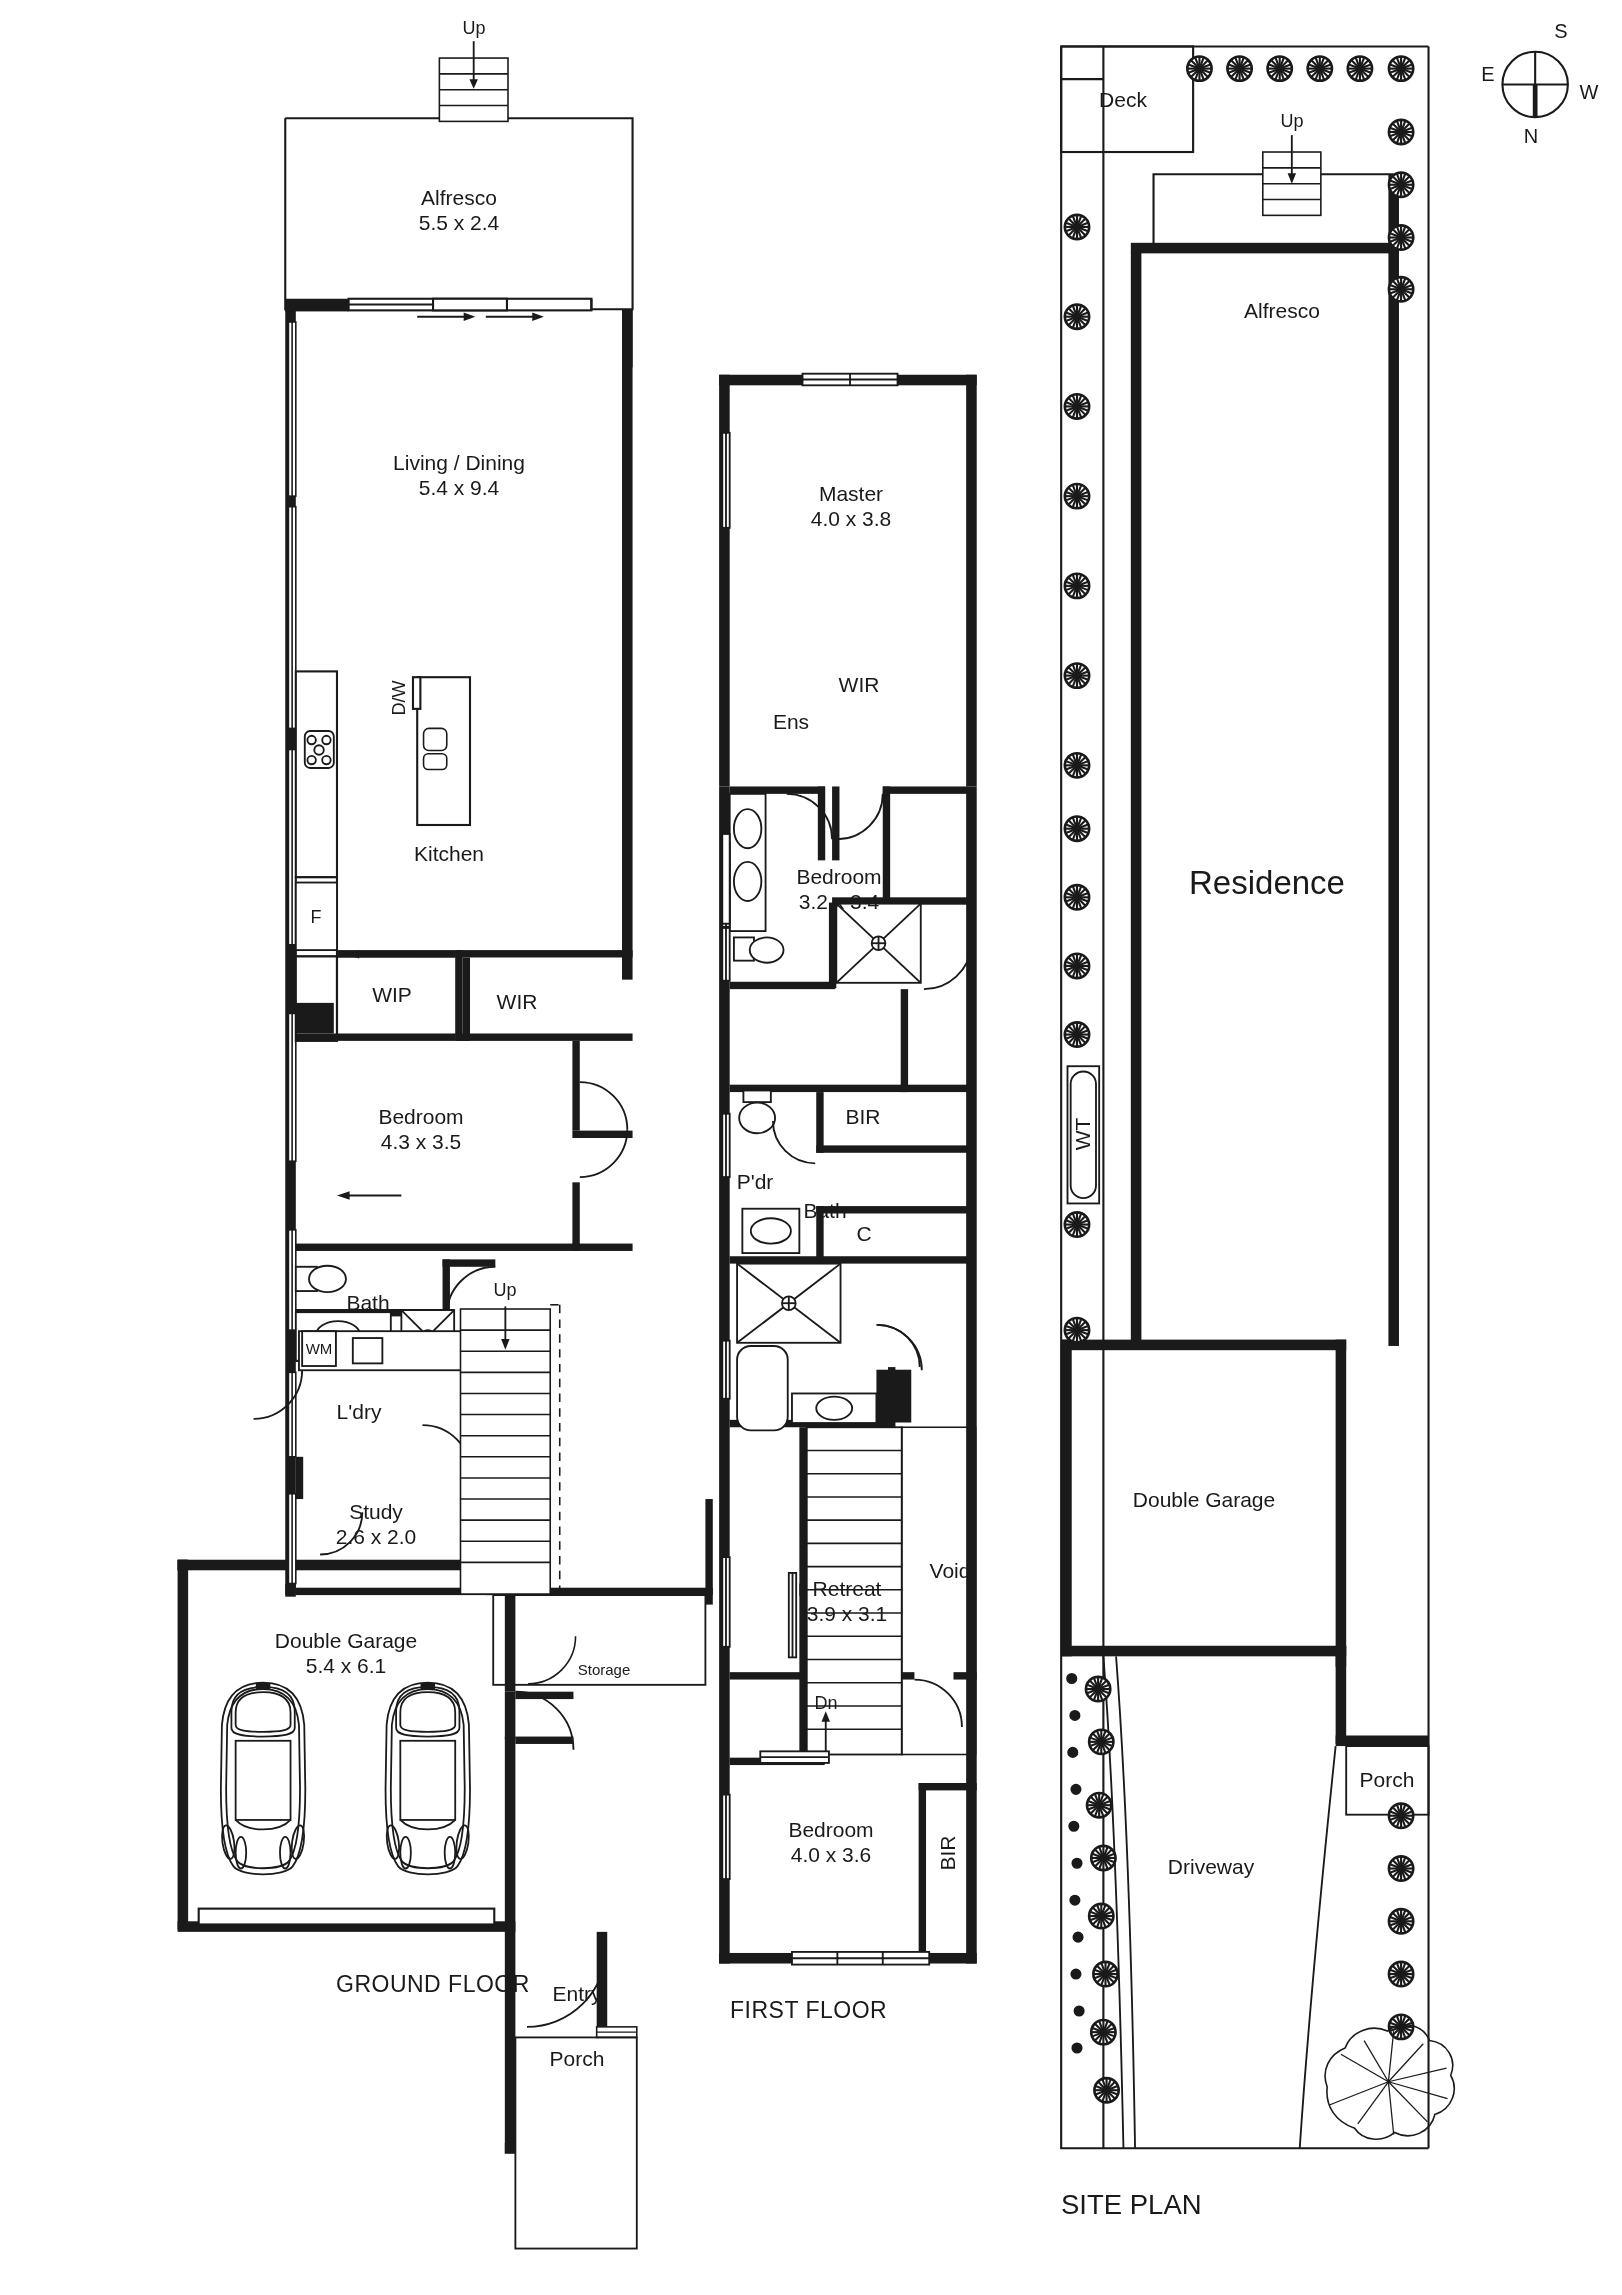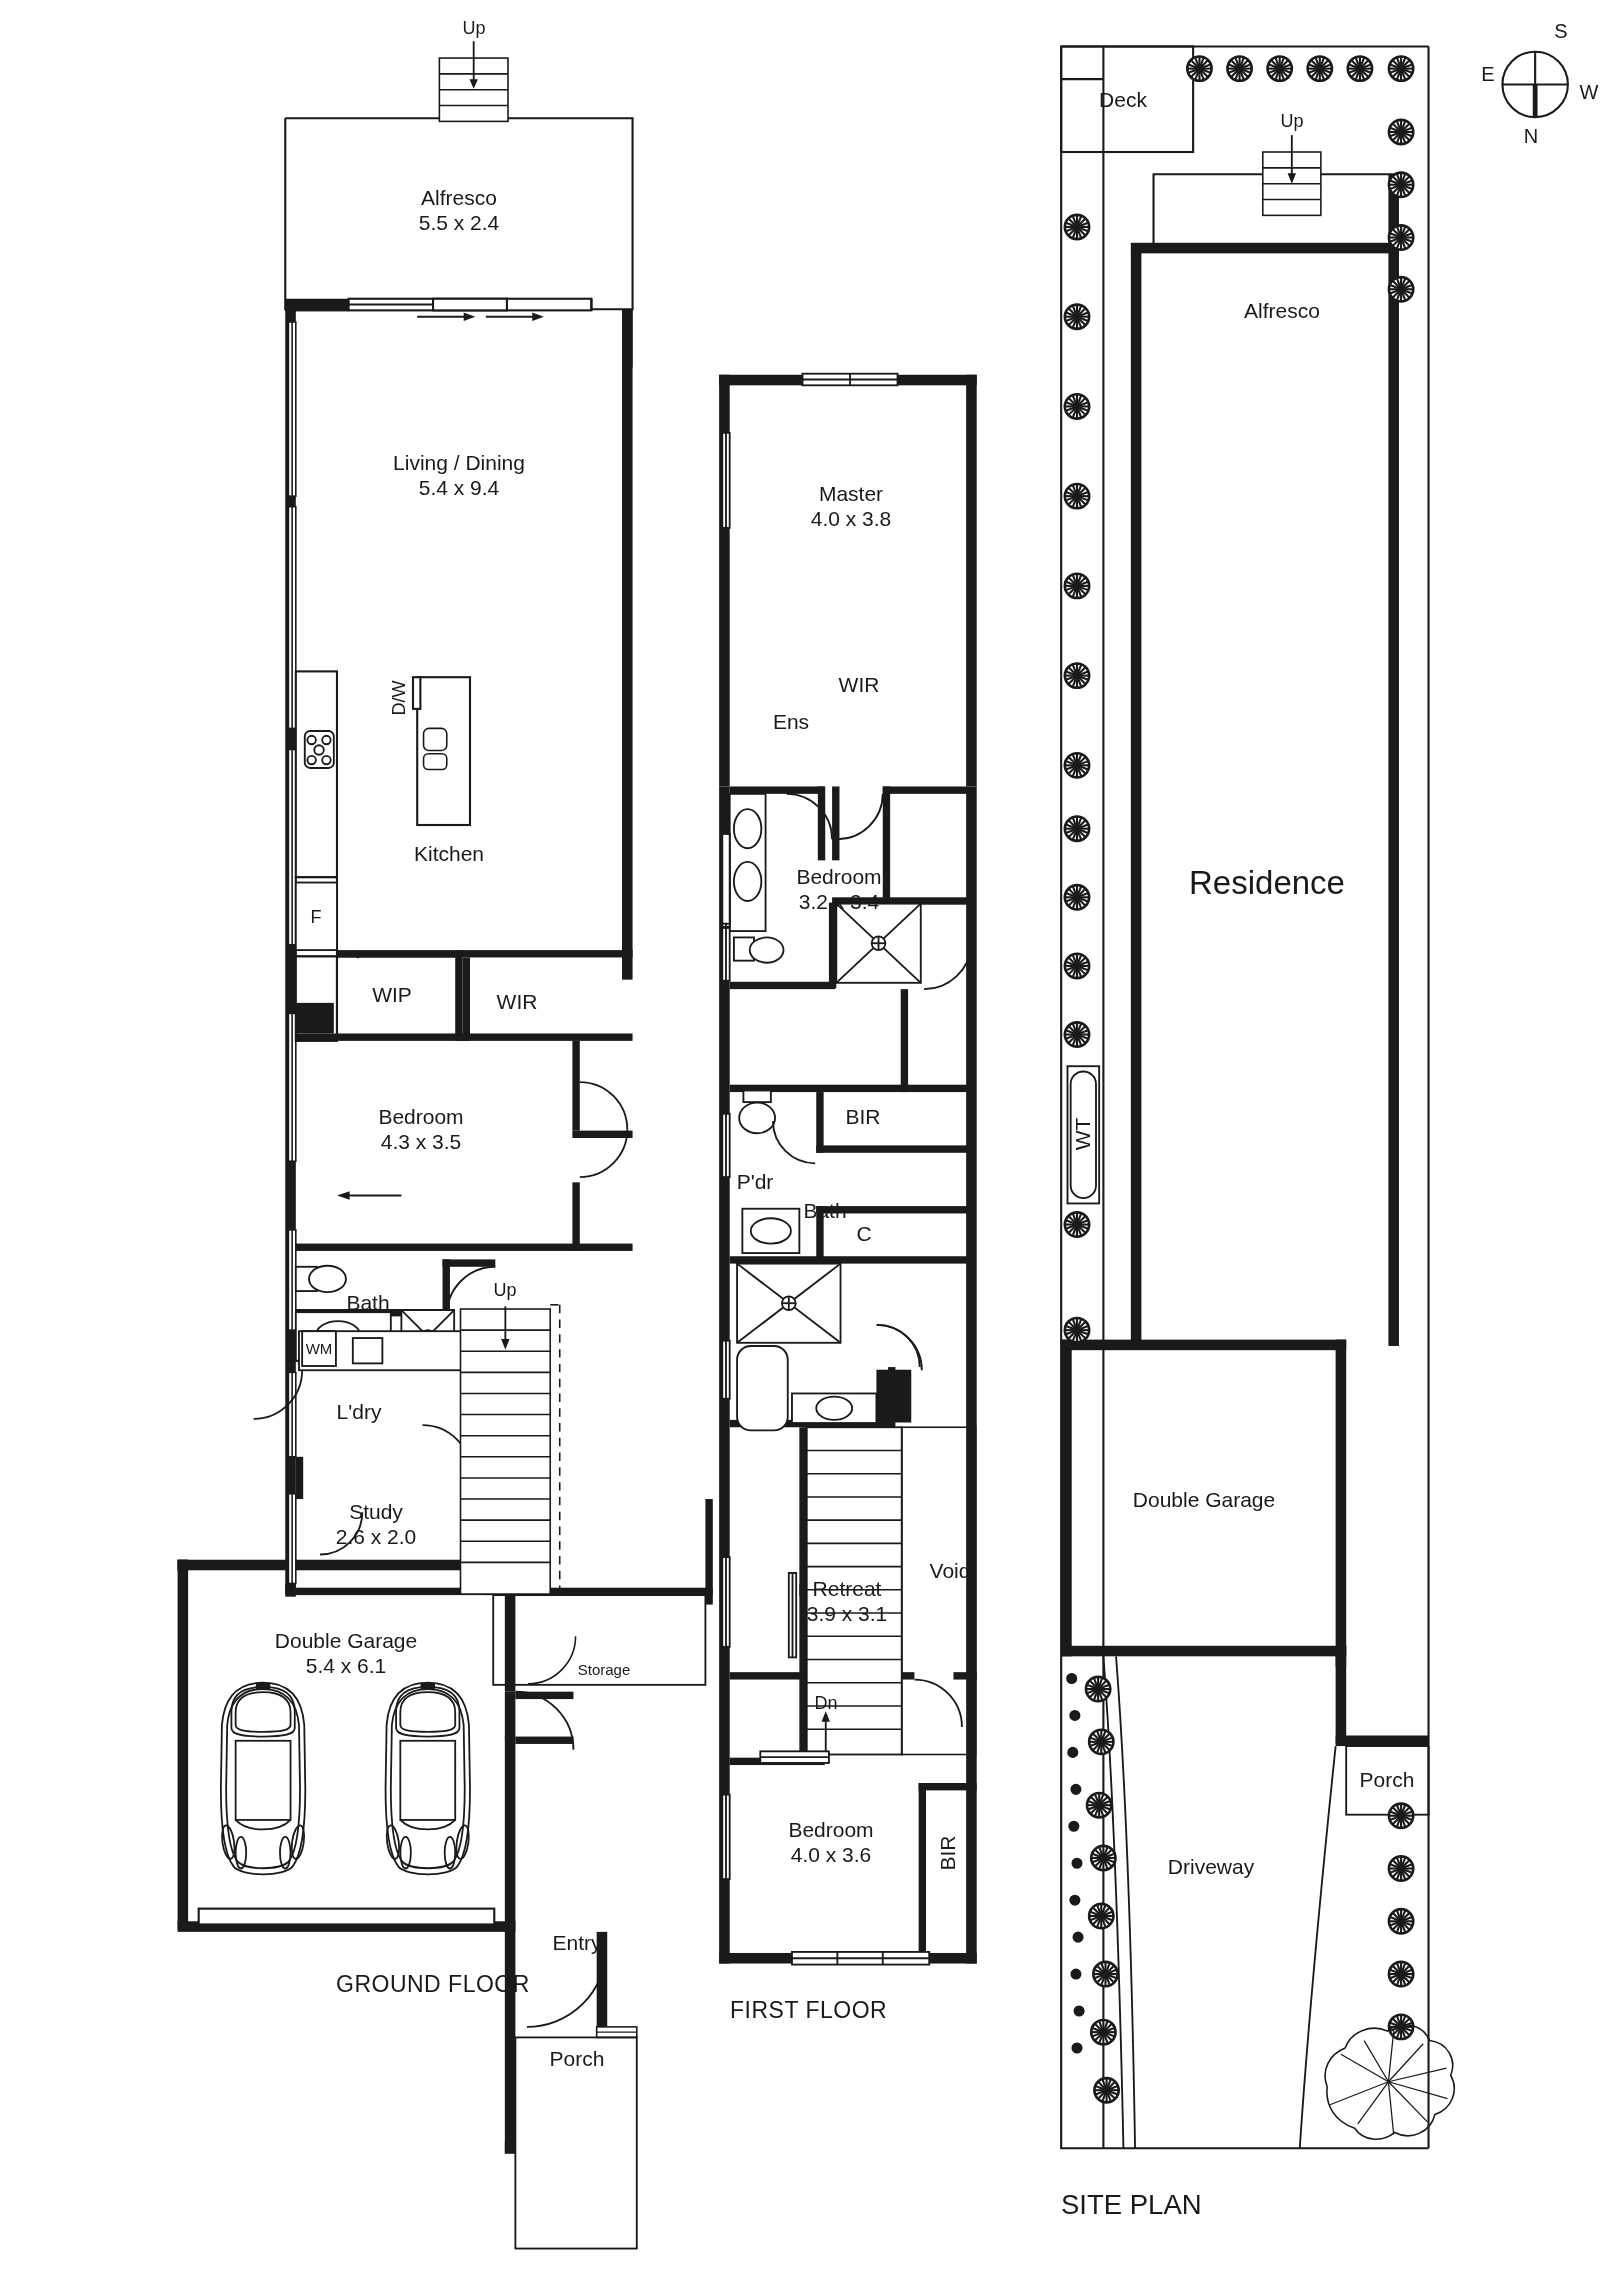--- a/index.html
+++ b/index.html
@@ -651,21 +651,21 @@
 
 <div class="lbl tiny" style="left:604px;top:1634px;margin-top:36px;">
   <span>Storage</span>
 </div>
 
 <div class="lbl room" style="left:346px;top:1654px;">
   <span>Double Garage</span><br>
   <span>5.4 x 6.1</span>
 </div>
 
-<div class="lbl room" style="left:577px;top:1943px;text-align:center;">
+<div class="lbl room" style="left:577px;top:1994px;text-align:center;">
   <span>Entry</span>
 </div>
 
 <div class="lbl room" style="left:577px;top:2059px;">
   <span>Porch</span>
 </div>
 
 <div class="lbl small" style="left:474px;top:29px;">
   <span>Up</span>
 </div>

